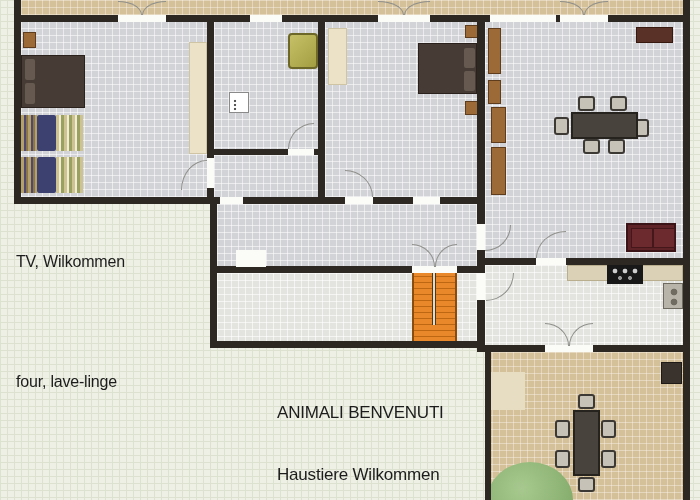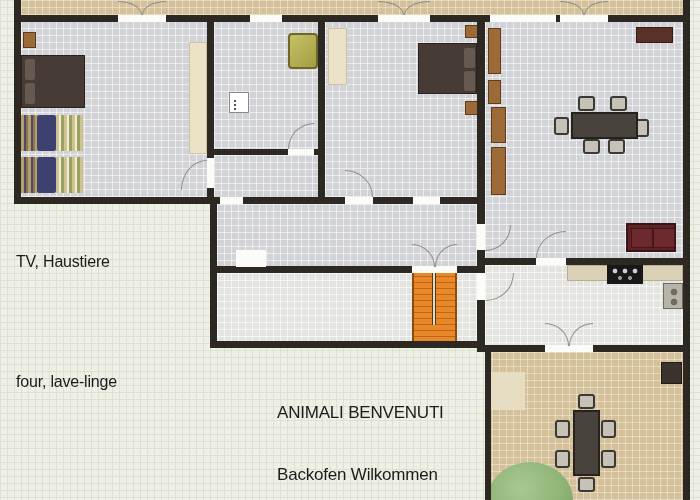--- a/index.html
+++ b/index.html
@@ -193,33 +193,33 @@
   <div class="arc tr" style="left:345px;top:170px;width:28px;height:27px"></div>
   <div class="arc br" style="left:485px;top:225px;width:26px;height:26px"></div>
   <div class="arc tl" style="left:536px;top:231px;width:30px;height:27px"></div>
   <div class="arc br" style="left:486px;top:273px;width:28px;height:28px"></div>
   <div class="arc tr" style="left:412px;top:244px;width:23px;height:23px"></div>
   <div class="arc tl" style="left:435px;top:244px;width:22px;height:23px"></div>
   <div class="arc tr" style="left:545px;top:323px;width:24px;height:23px"></div>
   <div class="arc tl" style="left:569px;top:323px;width:24px;height:23px"></div>
 
   <div class="txt t-list" style="left:16px;top:206px">
-    <div>TV, Haustiere</div>
+    <div>TV, Wilkommen</div>
     
   </div>
 
   <div class="txt t-list2" style="left:16px;top:329px">
     <div>four, lave-linge</div>
     
     
   </div>
 
   <div class="txt t-pets" style="left:277px;top:362px">
     <div>ANIMALI BENVENUTI</div>
-    <div>Backofen Wilkommen</div>
+    <div>Haustiere Wilkommen</div>
     
     
   </div>
 
   <div class="txt t-title" style="left:9px;top:443px">
     
     
   </div>
 
 </div>

